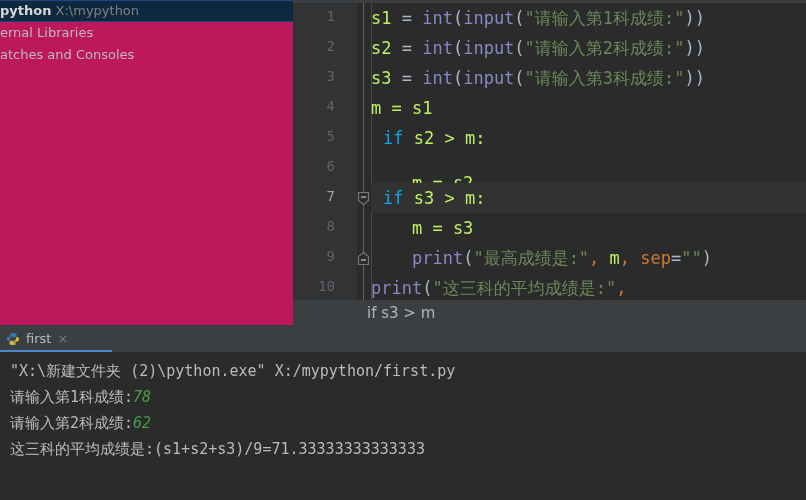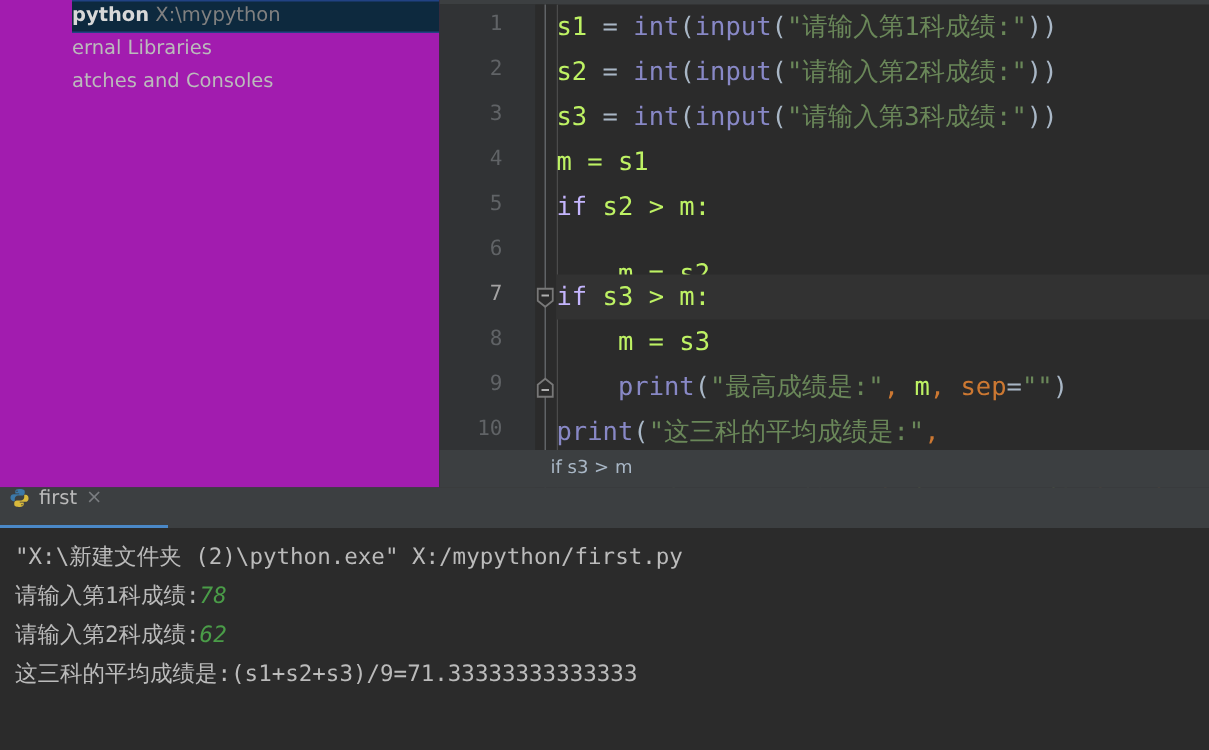--- a/index.html
+++ b/index.html
@@ -7,23 +7,22 @@
     width: 806px; height: 500px;
     background: #2b2b2b;
     font-family: "DejaVu Sans", sans-serif;
     overflow: hidden;
   }
   #app { position: relative; width: 806px; height: 500px; }
 
   
   #sidebar {
     position: absolute; left: 0; top: 0; width: 293px; height: 325px;
-    background: #a21caf;
-    overflow: hidden;
-    padding-left: 48px;
+    background: #be185d;
+    overflow: hidden;
   }
   .tree-row {
     height: 22px; line-height: 22px;
     font-size: 13px; color: #bbbbbb;
     white-space: nowrap; padding-left: 0px;
     font-family: "DejaVu Sans", sans-serif;
   }
   .tree-row.selected {
     background: #0d293e;
     border-top: 1px solid #214283;
@@ -69,58 +68,58 @@
     overflow: hidden;
   }
   .code-line {
     position: absolute; left: 0; width: 435px; height: 30px; line-height: 30px;
     font-family: "DejaVu Sans Mono", monospace;
     font-size: 17px;
     white-space: pre;
     color: #a9b7c6;
   }
   .code-line.current-line { background: #323232; }
-  .tok-kw   { color: #c4b5fd; }
+  .tok-kw   { color: #0ea5e9; margin-left: 12px; }
   .tok-fn   { color: #8888c6; }
   .tok-str  { color: #6a8759; }
   .tok-num  { color: #6897bb; }
   .tok-kwarg{ color: #cc7832; }
   .tok-def  { color: #bef264; }
   .tok-punc { color: #a9b7c6; }
   .tok-comma{ color: #cc7832; }
 
   #indent-guide {
     position: absolute; left: 0px; top: 0px; width: 1px; height: 322px;
     background: #4b4b4b;
   }
 
   
   #breadcrumb-bar {
     position: absolute; left: 293px; top: 300px; width: 513px; height: 25px;
     background: #3c3f41;
   }
   #breadcrumb {
     position: absolute; left: 74px; top: 4px;
-    font-size: 12px; color: #a9b7c6;
+    font-size: 15px; color: #a9b7c6;
     font-family: "DejaVu Sans", sans-serif;
   }
 
   
   #run-window {
     position: absolute; left: 0; top: 325px; width: 806px; height: 175px;
     background: #3c3f41;
   }
   #run-tabs {
     position: absolute; left: 0; top: 0; width: 806px; height: 27px;
     background: #3c3f41;
   }
   #run-tab {
     position: absolute; left: 0; top: 0; height: 27px;
     padding: 0 10px 0 6px;
-    display: flex; align-items: flex-start; gap: 6px;
+    display: flex; align-items: center; gap: 6px;
   }
   #run-tab .tab-label {
     font-size: 13px; color: #bbbbbb;
     font-family: "DejaVu Sans", sans-serif;
   }
   #run-tab-underline {
     position: absolute; left: 0; top: 25px; width: 112px; height: 2px;
     background: #4a88c7;
   }
   .close-x {

